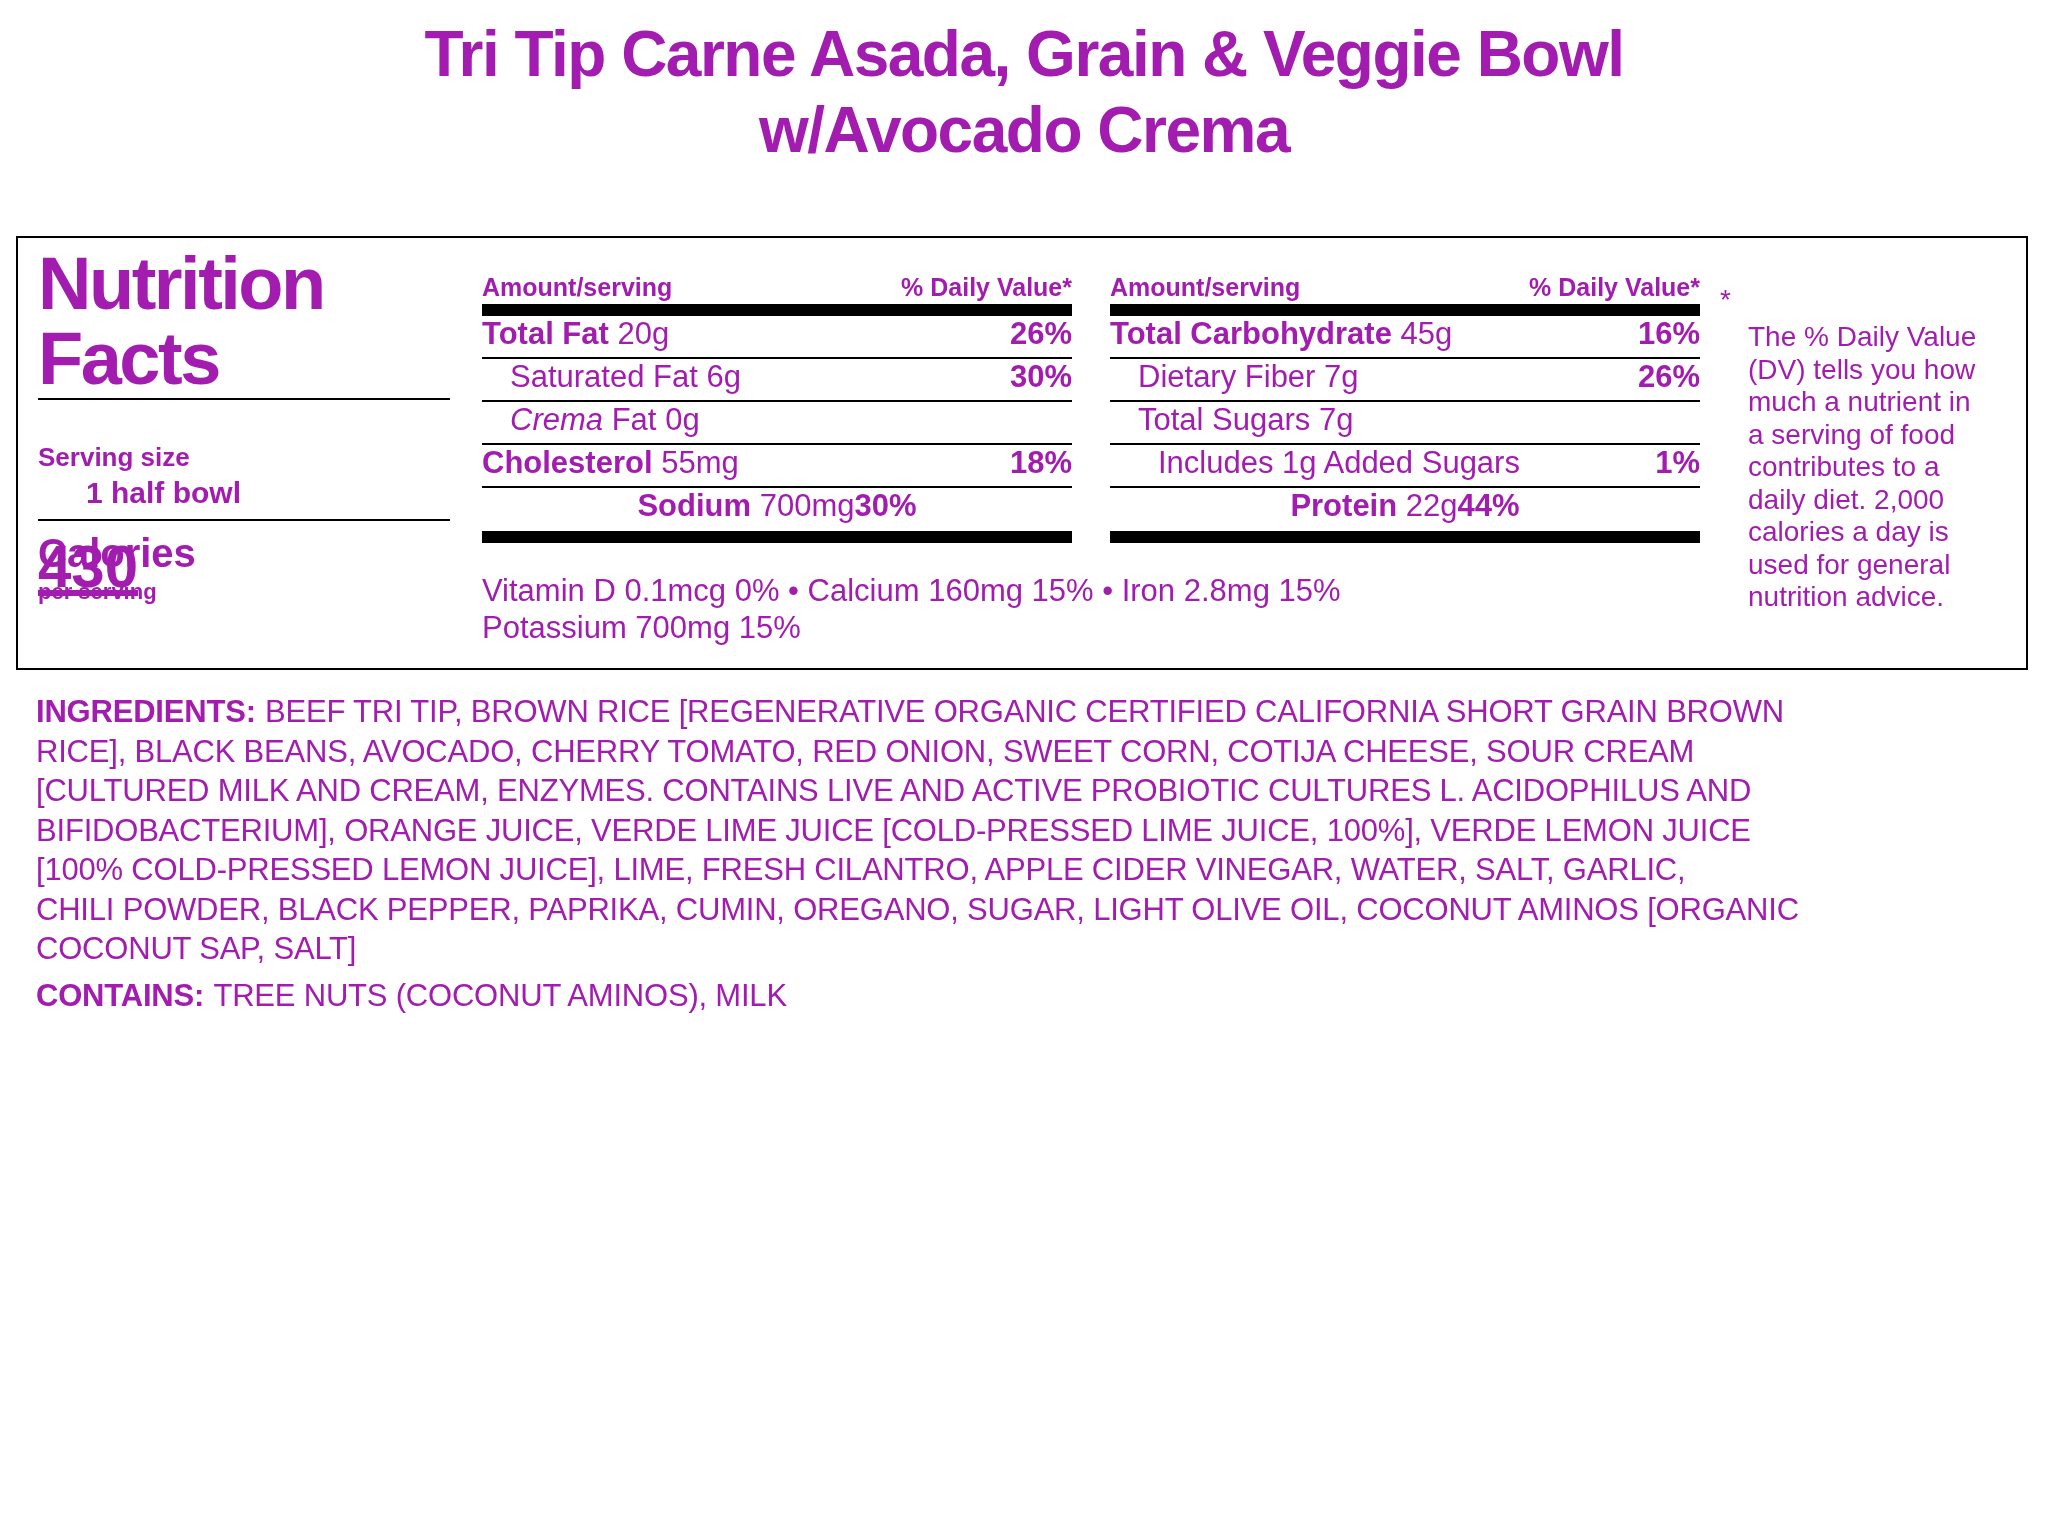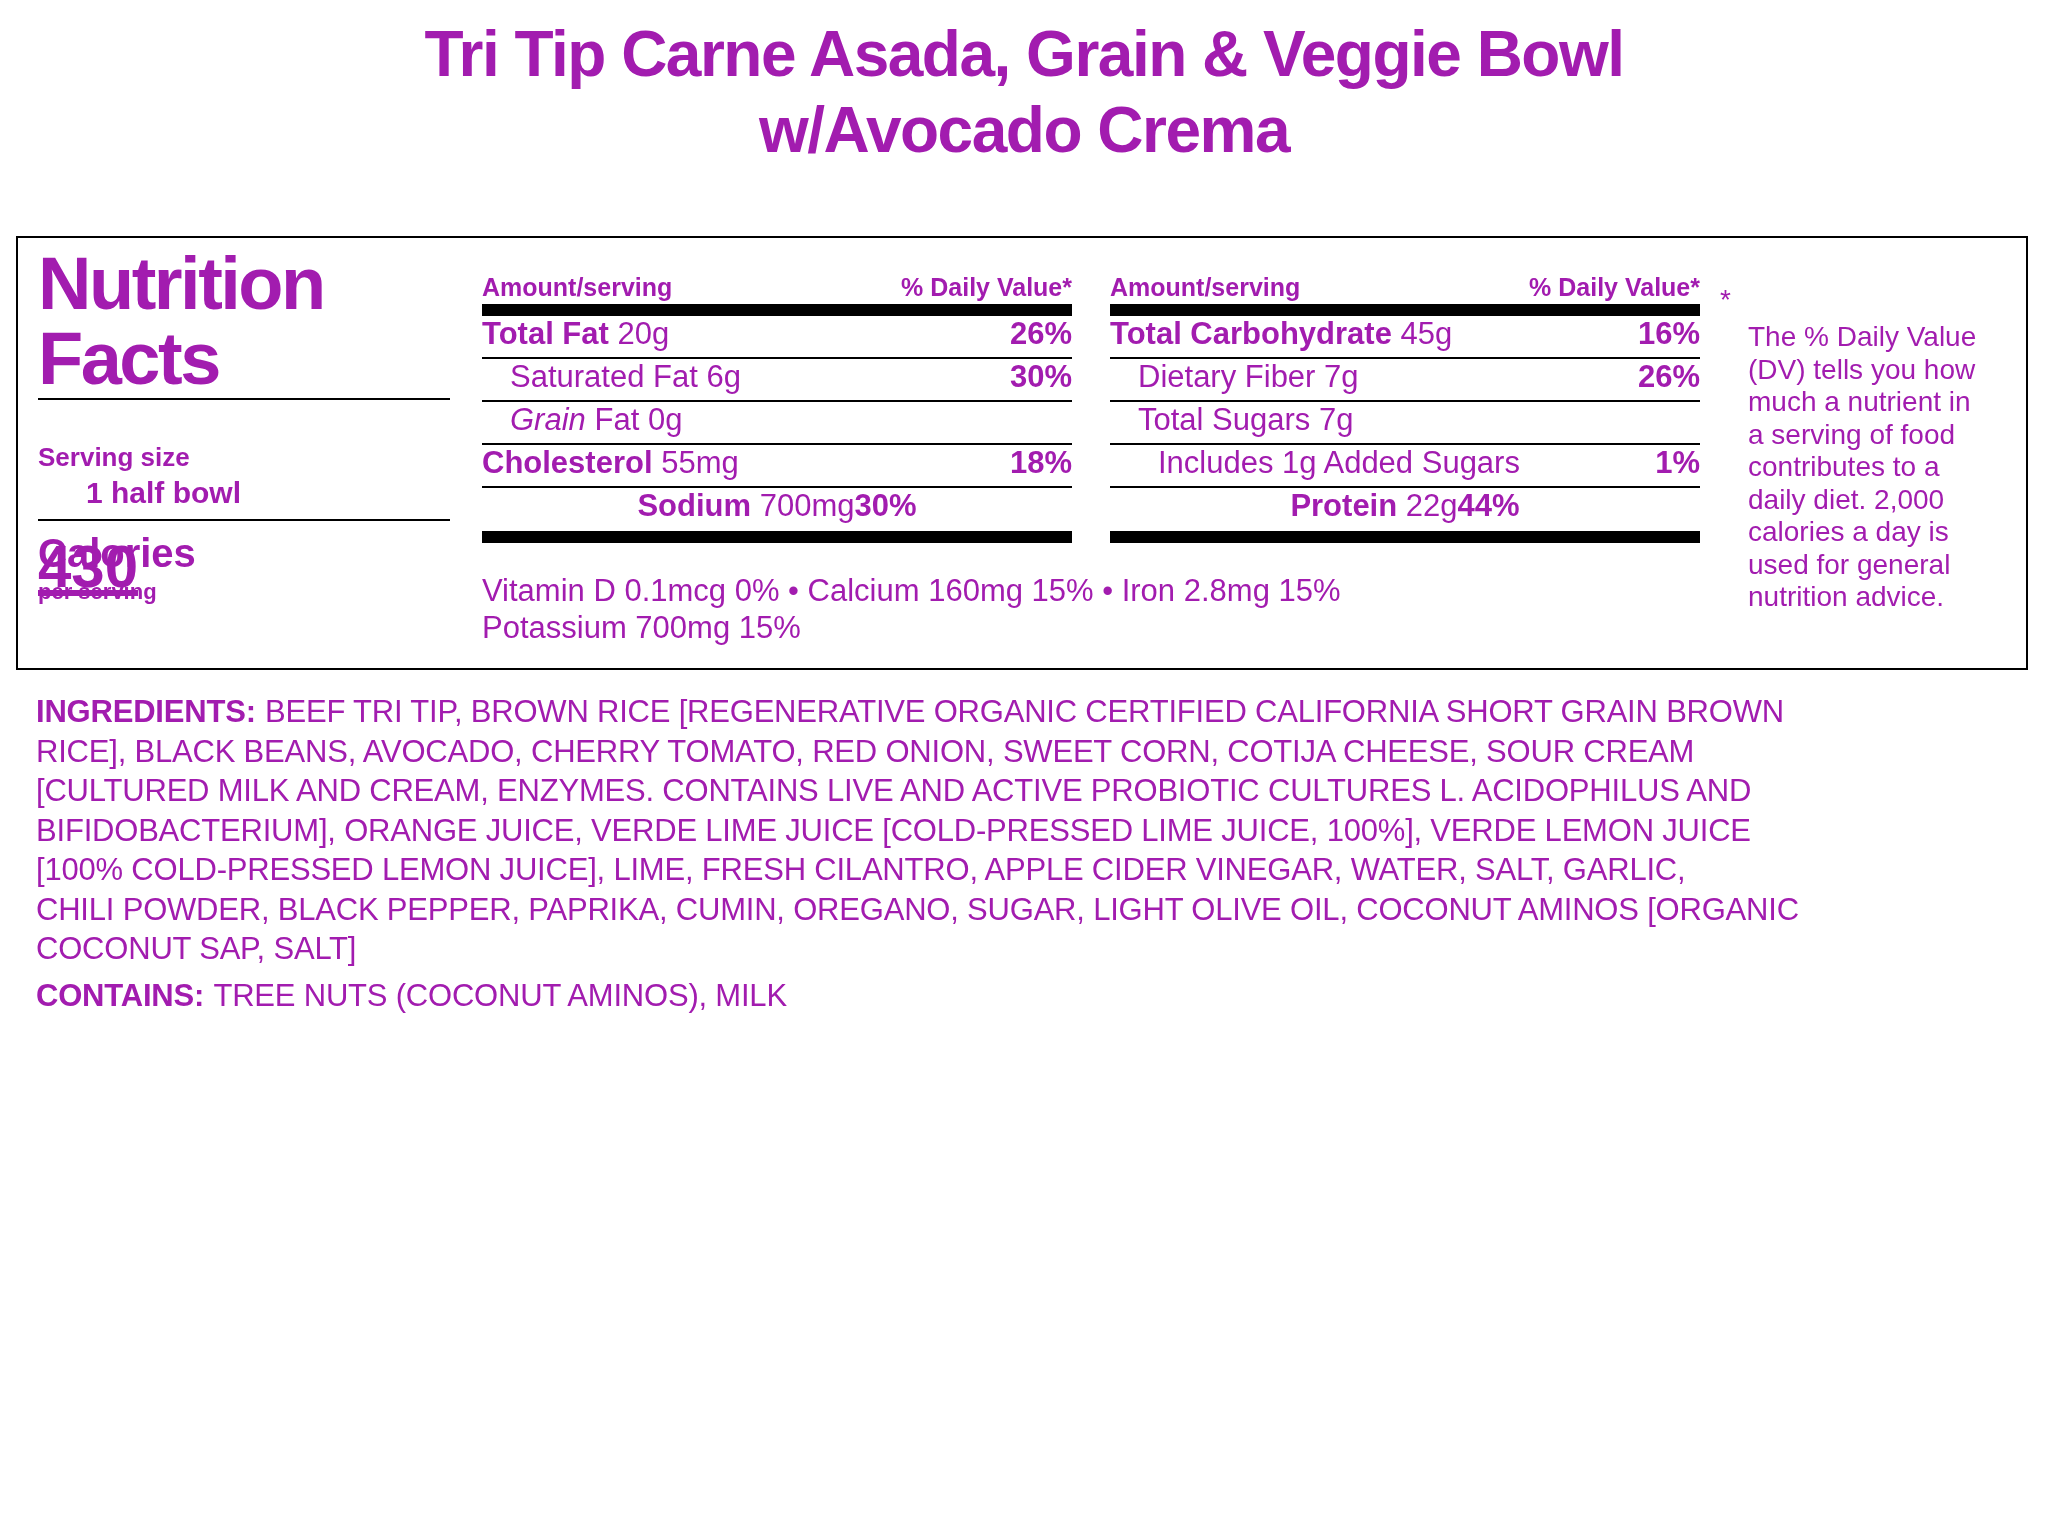--- a/index.html
+++ b/index.html
@@ -85,21 +85,21 @@
       <div class="bar"></div>
       <div class="nf-row">
         <span class="nm"><b class="sp">Total Fat</b><span>20g</span></span>
         <span class="dv">26%</span>
       </div>
       <div class="nf-row">
         <span class="nm ind1"><span class="sp">Saturated Fat</span><span>6g</span></span>
         <span class="dv">30%</span>
       </div>
       <div class="nf-row">
-        <span class="nm ind1"><i class="it sp">Grain</i><span class="sp">Fat</span><span>0g</span></span>
+        <span class="nm ind1"><i class="it sp">Crema</i><span class="sp">Fat</span><span>0g</span></span>
         <span class="dv"></span>
       </div>
       <div class="nf-row">
         <span class="nm"><b class="sp">Cholesterol</b><span>55mg</span></span>
         <span class="dv">18%</span>
       </div>
       <div class="nf-row last">
         <span class="nm"><b class="sp">Sodium</b><span>700mg</span></span>
         <span class="dv">30%</span>
       </div>

